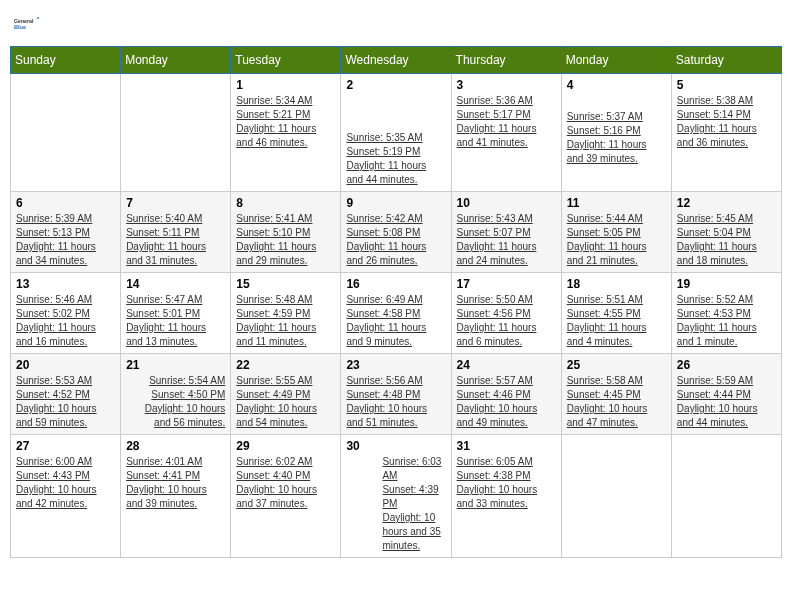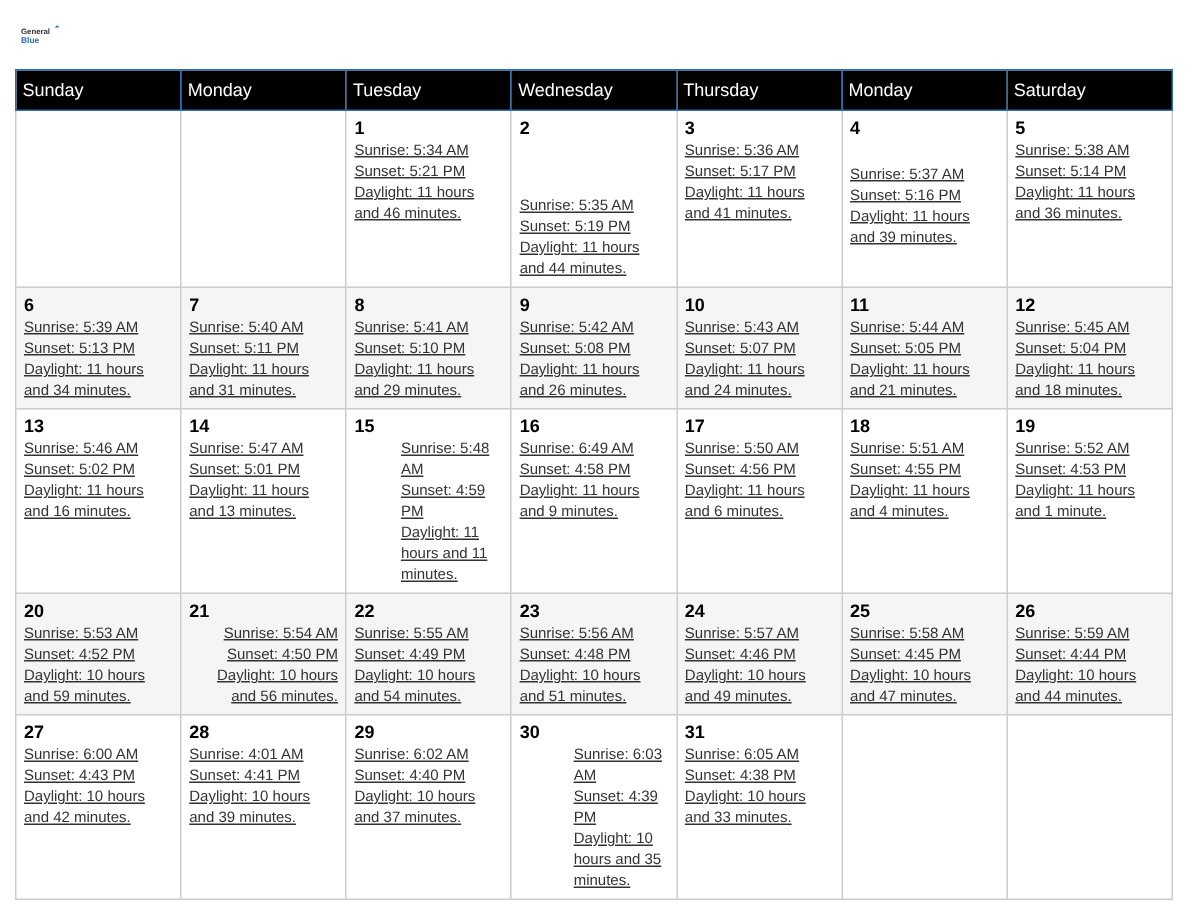--- a/index.html
+++ b/index.html
@@ -37,21 +37,21 @@
     .location {
       font-size: 14px;
       color: #555;
     }
     .calendar {
       width: 100%;
       border-collapse: collapse;
       font-size: 11px;
     }
     .calendar thead tr th {
-      background-color: #000000;
+      background-color: #4d7c0f;
       color: #fff;
       padding: 6px 4px;
       text-align: left;
       font-size: 12px;
       font-weight: normal;
       border: 1px solid #2c6fad;
     }
     .calendar tbody tr td {
       vertical-align: top;
       padding: 4px 5px;
@@ -195,21 +195,21 @@
 Daylight: 11 hours and 16 minutes.</div>
         </td>
         <td>
           <span class="day-num">14</span>
           <div class="cell-content" style="white-space: pre-line;">Sunrise: 5:47 AM
 Sunset: 5:01 PM
 Daylight: 11 hours and 13 minutes.</div>
         </td>
         <td>
           <span class="day-num">15</span>
-          <div class="cell-content" style="white-space: pre-line; margin-left: 31px;">Sunrise: 5:48 AM
+          <div class="cell-content" style="white-space: pre-line;">Sunrise: 5:48 AM
 Sunset: 4:59 PM
 Daylight: 11 hours and 11 minutes.</div>
         </td>
         <td>
           <span class="day-num">16</span>
           <div class="cell-content" style="white-space: pre-line;">Sunrise: 6:49 AM
 Sunset: 4:58 PM
 Daylight: 11 hours and 9 minutes.</div>
         </td>
         <td>

